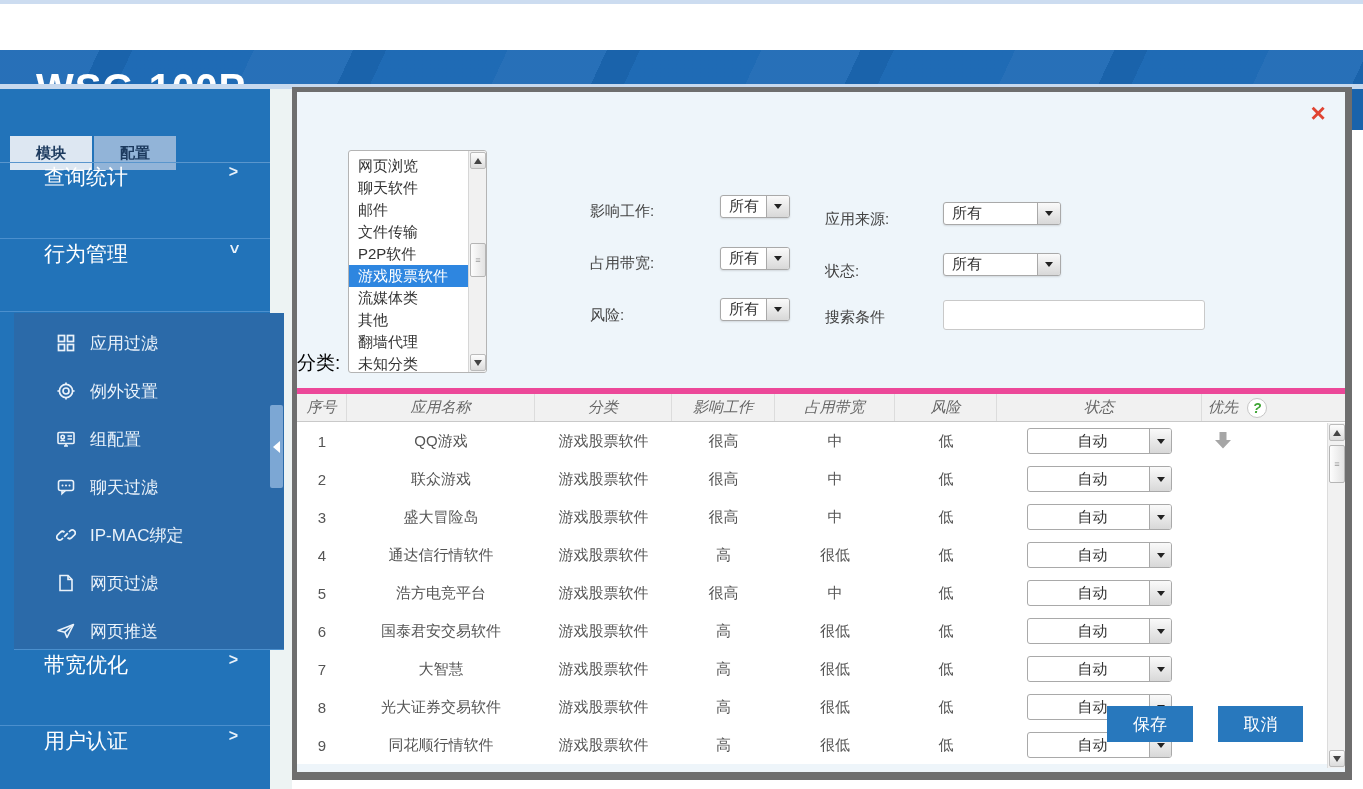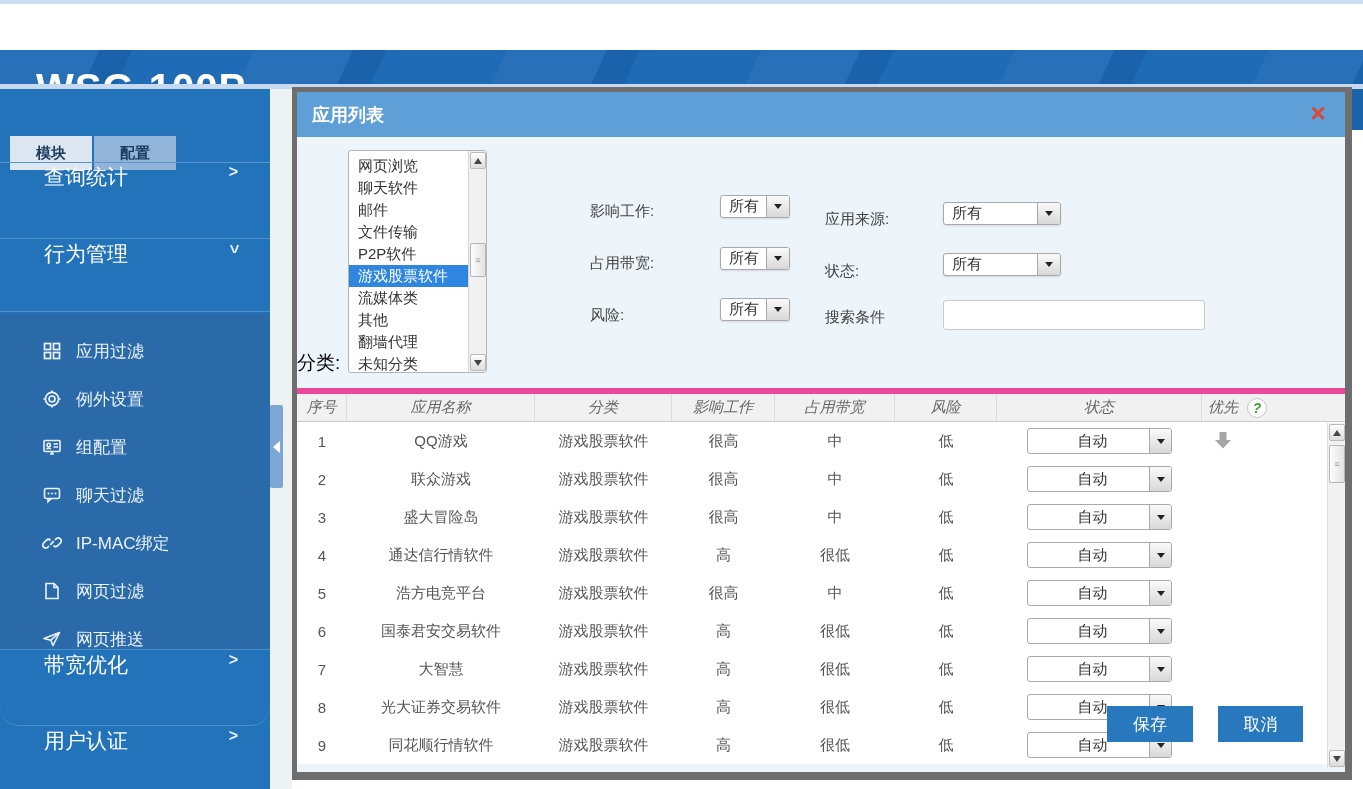--- a/index.html
+++ b/index.html
@@ -21,21 +21,21 @@
   .side-gap { position:absolute; left:270px; top:89px; width:22px; height:700px; background:#edf3f3; }
   .tabs { position:absolute; left:10px; top:39px; height:34px; display:flex; }
   .tab { height:34px; padding:0 26px; display:flex; align-items:center; font-size:15px; font-weight:bold; color:#1c3a5e; margin-right:2px;margin-top:8px; }
   .tab.active { background:#dde7f2; }
   .tab.inactive { background:#92b4d8; }
   .tabs-border { position:absolute; left:0; top:73px; width:270px; height:1px; background:#5a96cd; }
   .group { position:absolute; left:0; width:270px; display:flex; color:#fff; font-size:21px;
            padding-left:44px; border-bottom:1px solid #4b8fcd; }
   .group .chev { position:absolute; right:32px; font-size:16px; font-weight:bold; color:#e8f1fa; }
   .chev-down { display:inline-block; transform:rotate(90deg); }
-  .submenu { position:absolute; left:0; top:224px; width:270px; height:337px; background:#2b6aa9; border-bottom:1px solid #4b8fcd; padding-top:14px; }
+  .submenu { position:absolute; left:14px; top:224px; width:270px; height:337px; background:#2b6aa9; border-bottom:1px solid #4b8fcd; padding-top:6px; }
   .subitem { height:48px; display:flex; align-items:center; padding-left:40px; color:#eaf2fa; font-size:17px; }
   .subitem .sicon { width:24px; height:24px; margin-right:12px; display:flex; align-items:center; justify-content:center; }
   .collapse-handle { position:absolute; left:270px; top:405px; width:13px; height:83px; background:#7ca7d4; border-radius:2px;
                     display:flex; align-items:center; justify-content:center; }
   .collapse-handle .tri-left { width:0; height:0; border-top:6px solid transparent; border-bottom:6px solid transparent; border-right:7px solid #fff; }
 
   
   .modal { position:absolute; left:292px; top:87px; width:1060px; height:693px;
            border:5px solid #6e6e6e; border-right-width:7px; border-bottom-width:8px; background:#eef5fa; }
   .modal-title { position:absolute; left:0; top:0; width:1048px; height:45px; background:#5f9fd7; color:#fff;
@@ -194,37 +194,34 @@
         <span class="sicon">
           <svg width="20" height="20" viewBox="0 0 20 20" fill="none" stroke="#eaf2fa" stroke-width="1.6" stroke-linejoin="round">
             <path d="M2 9.5 17.5 3.5 11 16.5 8.8 11.2z"></path>
               <path d="M8.8 11.2 17.5 3.5"></path>
           </svg>
           </span>
         <span>网页推送</span>
       </div>
     </div>
 
-    <div class="group" style="top:562px; height:75px;border-radius:19px;">
+    <div class="group" style="top:562px; height:75px;">
       <span>带宽优化</span>
       <span class="chev">&gt;</span>
     </div>
     <div class="group" style="top:638px; height:62px; border-bottom:none;">
       <span>用户认证</span>
       <span class="chev">&gt;</span>
     </div>
   </div>
   <div class="collapse-handle">
     <span class="tri-left"></span>
   </div>
 
   <div class="modal">
-    <div class="modal-title">
-      <span>应用列表</span>
-    </div>
     <div class="modal-close">×</div>
 
     <div class="listbox">
       <div class="lb-items">
         <div class="lb-item">网页浏览</div>
         <div class="lb-item">聊天软件</div>
         <div class="lb-item">邮件</div>
         <div class="lb-item">文件传输</div>
         <div class="lb-item">P2P软件</div>
         <div class="lb-item selected">游戏股票软件</div>

